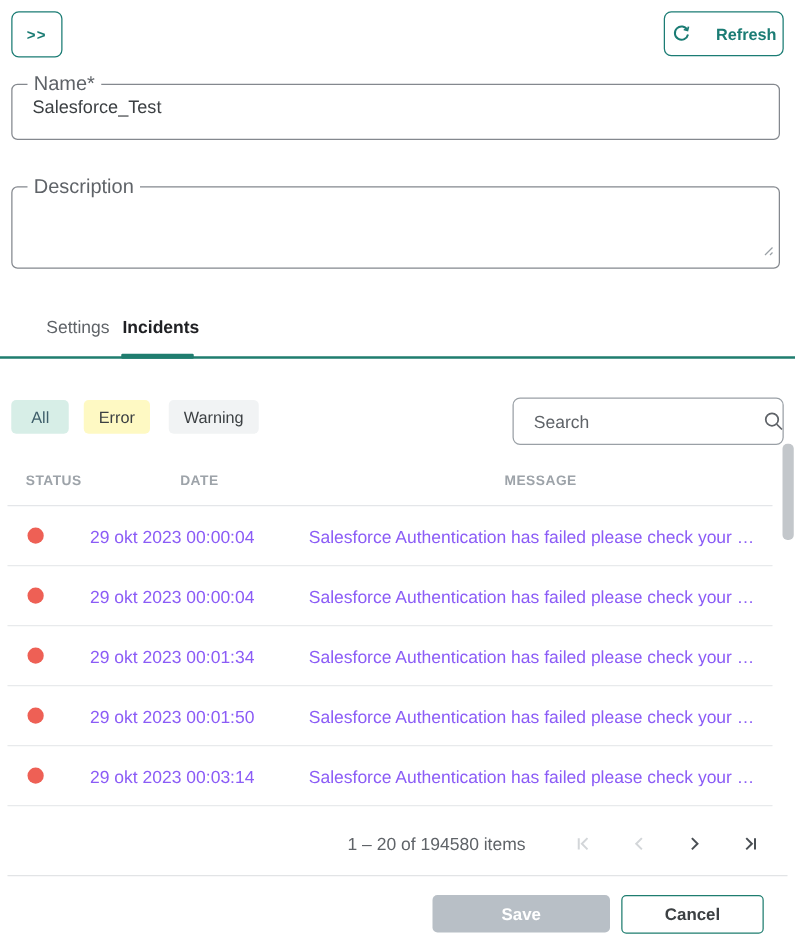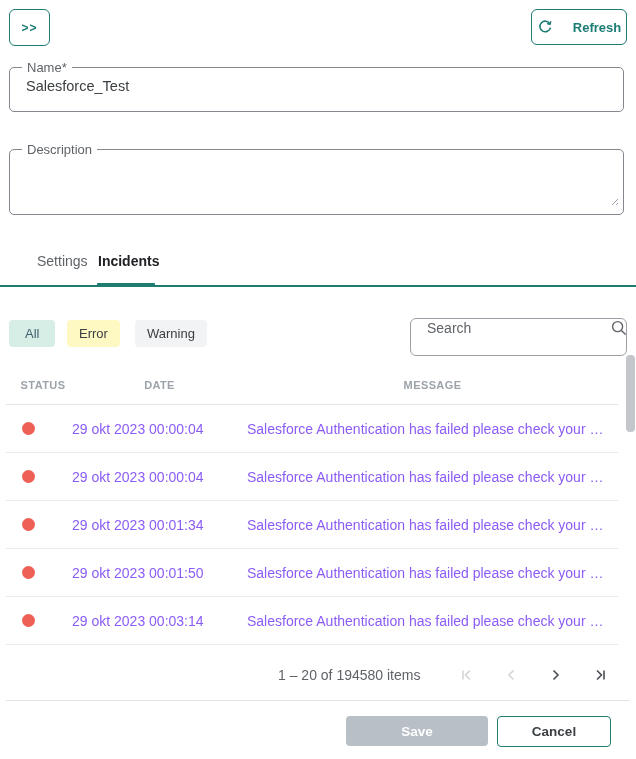--- a/index.html
+++ b/index.html
@@ -12,21 +12,21 @@
     letter-spacing:1px;display:flex;align-items:center;justify-content:center;cursor:pointer;}
   .btn-refresh{position:absolute;left:531px;top:9px;width:96px;height:36px;background:#fff;
     border:1px solid #1b7c74;border-radius:6px;color:#1b7c74;font-weight:700;font-size:13px;
     display:flex;align-items:center;justify-content:center;gap:20px;cursor:pointer;}
 
   
   .field{position:absolute;left:9px;width:613px;border:1px solid #84888e;border-radius:5px;background:#fff;}
   .field-name{top:67px;height:43px;}
   .field-desc{top:149px;height:64px;}
   .float-label{position:absolute;top:-8px;left:12px;background:#fff;padding:0 5px;
-    font-size:13px;color:#5f6368;line-height:15px;}
+    font-size:16px;color:#5f6368;line-height:15px;}
   .field input,.field textarea{position:absolute;left:16px;top:10px;width:calc(100% - 44px);
     border:none;outline:none;font-family:"Liberation Sans",sans-serif;font-size:14.5px;color:#3c4043;
     background:transparent;padding:0;resize:none;}
   .field textarea{height:42px;line-height:20px;}
   .resize-handle{position:absolute;right:4px;bottom:4px;}
 
   
   .tab{position:absolute;top:253px;font-size:14px;cursor:pointer;}
   .tab-settings{left:37px;color:#5f6368;}
   .tab-incidents{left:98px;color:#202124;font-weight:700;}
@@ -35,21 +35,21 @@
 
   
   .chip{position:absolute;top:320px;height:27px;line-height:27px;border-radius:4px;
     font-size:13px;padding:0 12px;cursor:pointer;}
   .chip-all{left:9px;background:#d7eee7;color:#3f5f6b;padding:0 16px;}
   .chip-error{left:67px;background:#fef9c3;color:#3c4043;}
   .chip-warning{left:135px;background:#f1f3f4;color:#3c4043;}
 
   
   .search-box{position:absolute;left:410px;top:318px;width:215px;height:36px;border:1px solid #9aa0a6;
-    border-radius:6px;background:#fff;display:flex;align-items:flex-start;}
+    border-radius:6px;background:#fff;display:flex;align-items:center;}
   .search-box input{flex:1;border:none;outline:none;margin-left:14px;font-family:"Liberation Sans",sans-serif;
     font-size:14px;color:#3c4043;background:transparent;}
   .search-box input::placeholder{color:#5f6368;opacity:1;}
   .search-icon{margin-right:11px;display:flex;}
 
   
   .table{position:absolute;left:6px;top:366px;width:612px;}
   .t-head{display:grid;grid-template-columns:58px 175px 1fr;align-items:center;height:38px;
     border-bottom:1px solid #e4e6e9;padding-left:8px;
     font-size:11px;font-weight:700;letter-spacing:.4px;color:#9da3a9;text-align:center;}

